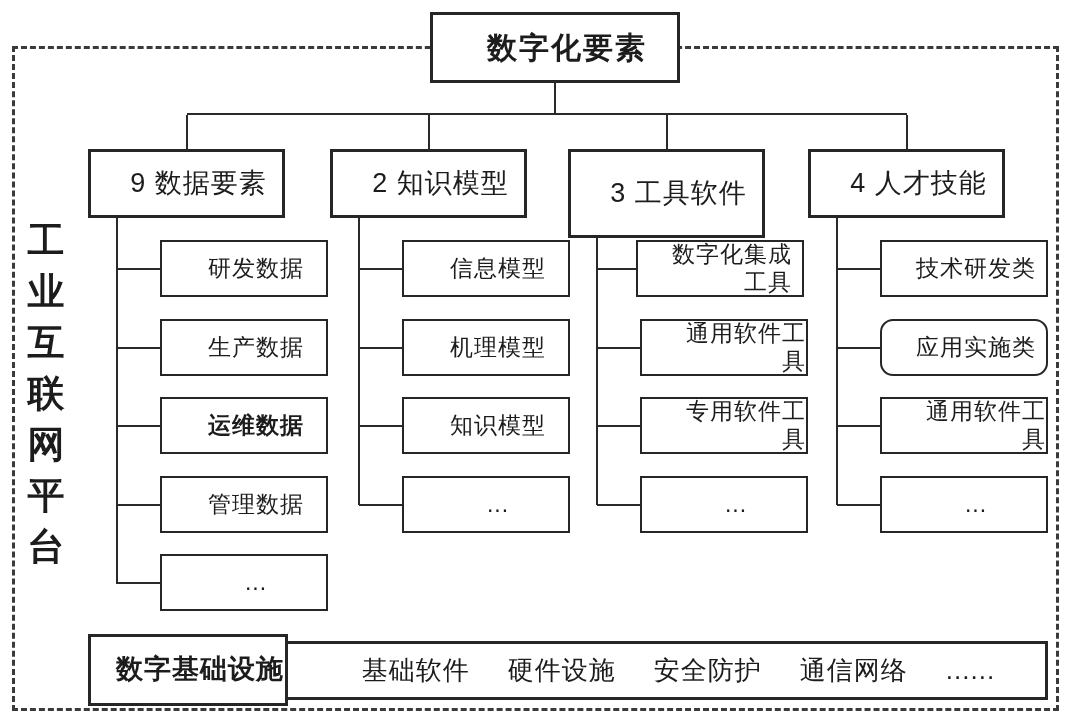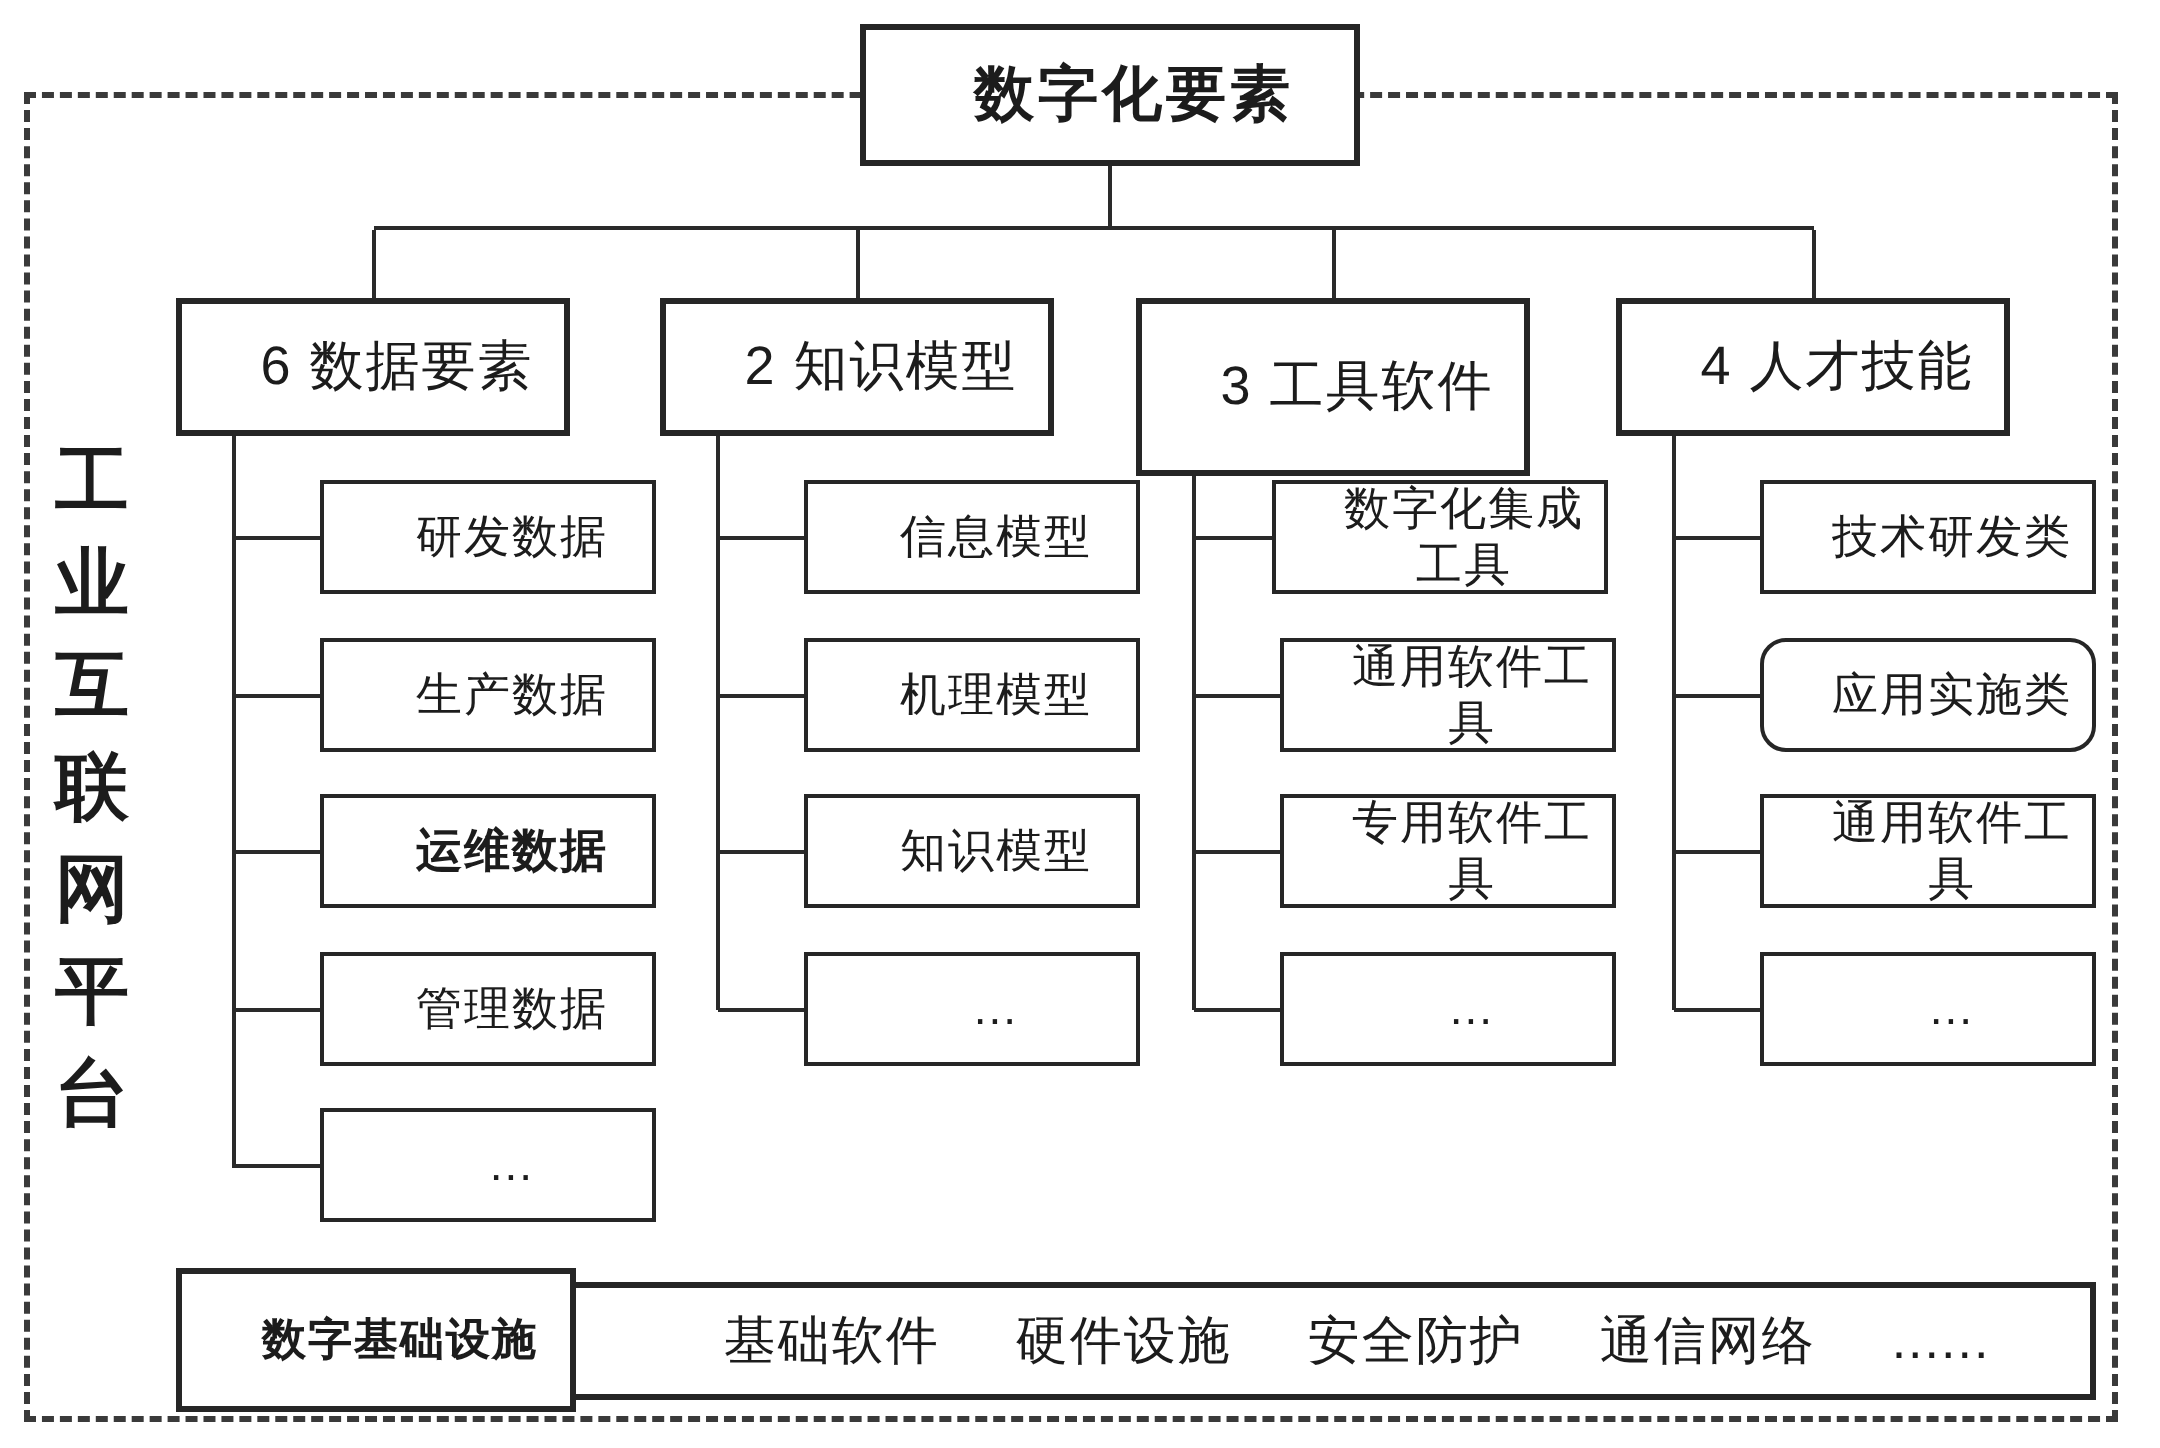--- a/index.html
+++ b/index.html
@@ -6,27 +6,27 @@
   #canvas{
     position:relative;width:1080px;height:724px;background:#ffffff;overflow:hidden;
     font-family:"Liberation Sans","DejaVu Sans",sans-serif;color:#1c1c1c;
   }
   .dashed-frame{
     position:absolute;left:12px;top:46px;width:1047px;height:665px;
     border:3px dashed #3a3a3a;z-index:0;box-sizing:border-box;
   }
   .box{
     position:absolute;background:#ffffff;border:3px solid #262626;
-    display:flex;align-items:center;justify-content:center;text-align:center;
+    display:flex;align-items:center;justify-content:center;text-align:right;
     box-sizing:border-box;z-index:2;white-space:pre-line;line-height:1.18;padding-left:24px;
   }
   .root-box{font-size:30px;font-weight:600;letter-spacing:2px;}
   .header-box{font-size:27px;font-weight:500;letter-spacing:1px;}
   .child-box{font-size:23px;font-weight:400;border-width:2.5px;letter-spacing:1px;}
-  .infra-label-box{font-size:22px;font-weight:600;letter-spacing:1px;z-index:3;}
+  .infra-label-box{font-size:27px;font-weight:600;letter-spacing:1px;z-index:3;}
   .infra-bar{z-index:2;}
   .infra-items{display:flex;gap:38px;font-size:26px;font-weight:400;letter-spacing:1px;}
   .line{position:absolute;background:#2a2a2a;z-index:1;}
   .platform-label{
     position:absolute;left:24px;top:222px;width:44px;display:flex;flex-direction:column;
     align-items:center;gap:14px;font-size:37px;font-weight:700;z-index:2;
   }
   .platform-label span{display:block;line-height:1;}
 </style>
 </head>
@@ -72,21 +72,21 @@
       <div class="line" style="left: 597px; top: 346.5px; width: 43px; height: 2px;"></div>
       <div class="line" style="left: 597px; top: 424.5px; width: 43px; height: 2px;"></div>
       <div class="line" style="left: 597px; top: 503.5px; width: 43px; height: 2px;"></div>
       <div class="line" style="left: 836px; top: 218px; width: 2px; height: 287px;"></div>
       <div class="line" style="left: 837px; top: 267.5px; width: 43px; height: 2px;"></div>
       <div class="line" style="left: 837px; top: 346.5px; width: 43px; height: 2px;"></div>
       <div class="line" style="left: 837px; top: 424.5px; width: 43px; height: 2px;"></div>
       <div class="line" style="left: 837px; top: 503.5px; width: 43px; height: 2px;"></div>
     </div>
   <div id="columns">
-      <div class="box header-box" style="left: 88px; top: 149px; width: 197px; height: 69px;"><span>6 数据要素</span></div>
+      <div class="box header-box" style="left: 88px; top: 149px; width: 197px; height: 69px;"><span>9 数据要素</span></div>
       <div class="box child-box" style="left: 160px; top: 240px; width: 168px; height: 57px;"><span>研发数据</span></div>
       <div class="box child-box" style="left: 160px; top: 319px; width: 168px; height: 57px;"><span>生产数据</span></div>
       <div class="box child-box" style="left: 160px; top: 397px; width: 168px; height: 57px; font-weight: bold;"><span>运维数据</span></div>
       <div class="box child-box" style="left: 160px; top: 476px; width: 168px; height: 57px;"><span>管理数据</span></div>
       <div class="box child-box" style="left: 160px; top: 554px; width: 168px; height: 57px;"><span>...</span></div>
       <div class="box header-box" style="left: 330px; top: 149px; width: 197px; height: 69px;"><span>2 知识模型</span></div>
       <div class="box child-box" style="left: 402px; top: 240px; width: 168px; height: 57px;"><span>信息模型</span></div>
       <div class="box child-box" style="left: 402px; top: 319px; width: 168px; height: 57px;"><span>机理模型</span></div>
       <div class="box child-box" style="left: 402px; top: 397px; width: 168px; height: 57px;"><span>知识模型</span></div>
       <div class="box child-box" style="left: 402px; top: 476px; width: 168px; height: 57px;"><span>...</span></div>

